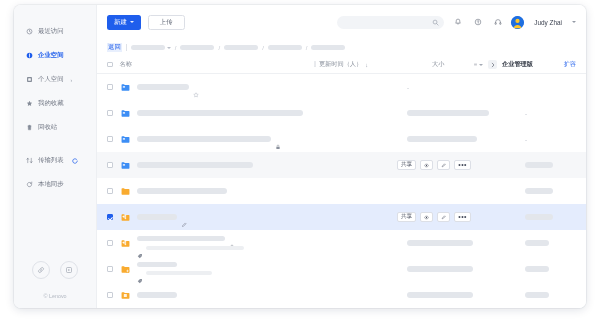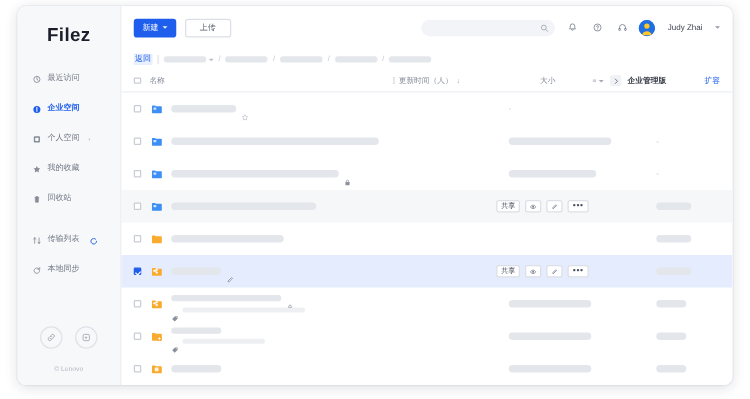--- a/index.html
+++ b/index.html
@@ -160,21 +160,20 @@
     font-size:5.6px;color:#4b5160;cursor:pointer;box-sizing:border-box;
   }
   .dots{letter-spacing:.5px;line-height:4px;font-size:7px;}
 </style>
 </head>
 <body>
 
 <div class="app-window">
 
   <div class="sidebar">
-    <div class="logo">Filez</div>
     <div class="nav" id="nav">
         <div class="nav-item">
           <span style="display:flex">
             <svg class="nav-ico" width="7" height="7" viewBox="0 0 16 16">
               <circle cx="8" cy="8" r="5.6" fill="none" stroke="#868d99" stroke-width="1.6"></circle>
               <path d="M8 4.8V8l2.2 1.4" stroke="#868d99" stroke-width="1.6" fill="none" stroke-linecap="round"></path>
             </svg>
           </span>
           <span class="nav-label">最近访问</span>
         </div>

